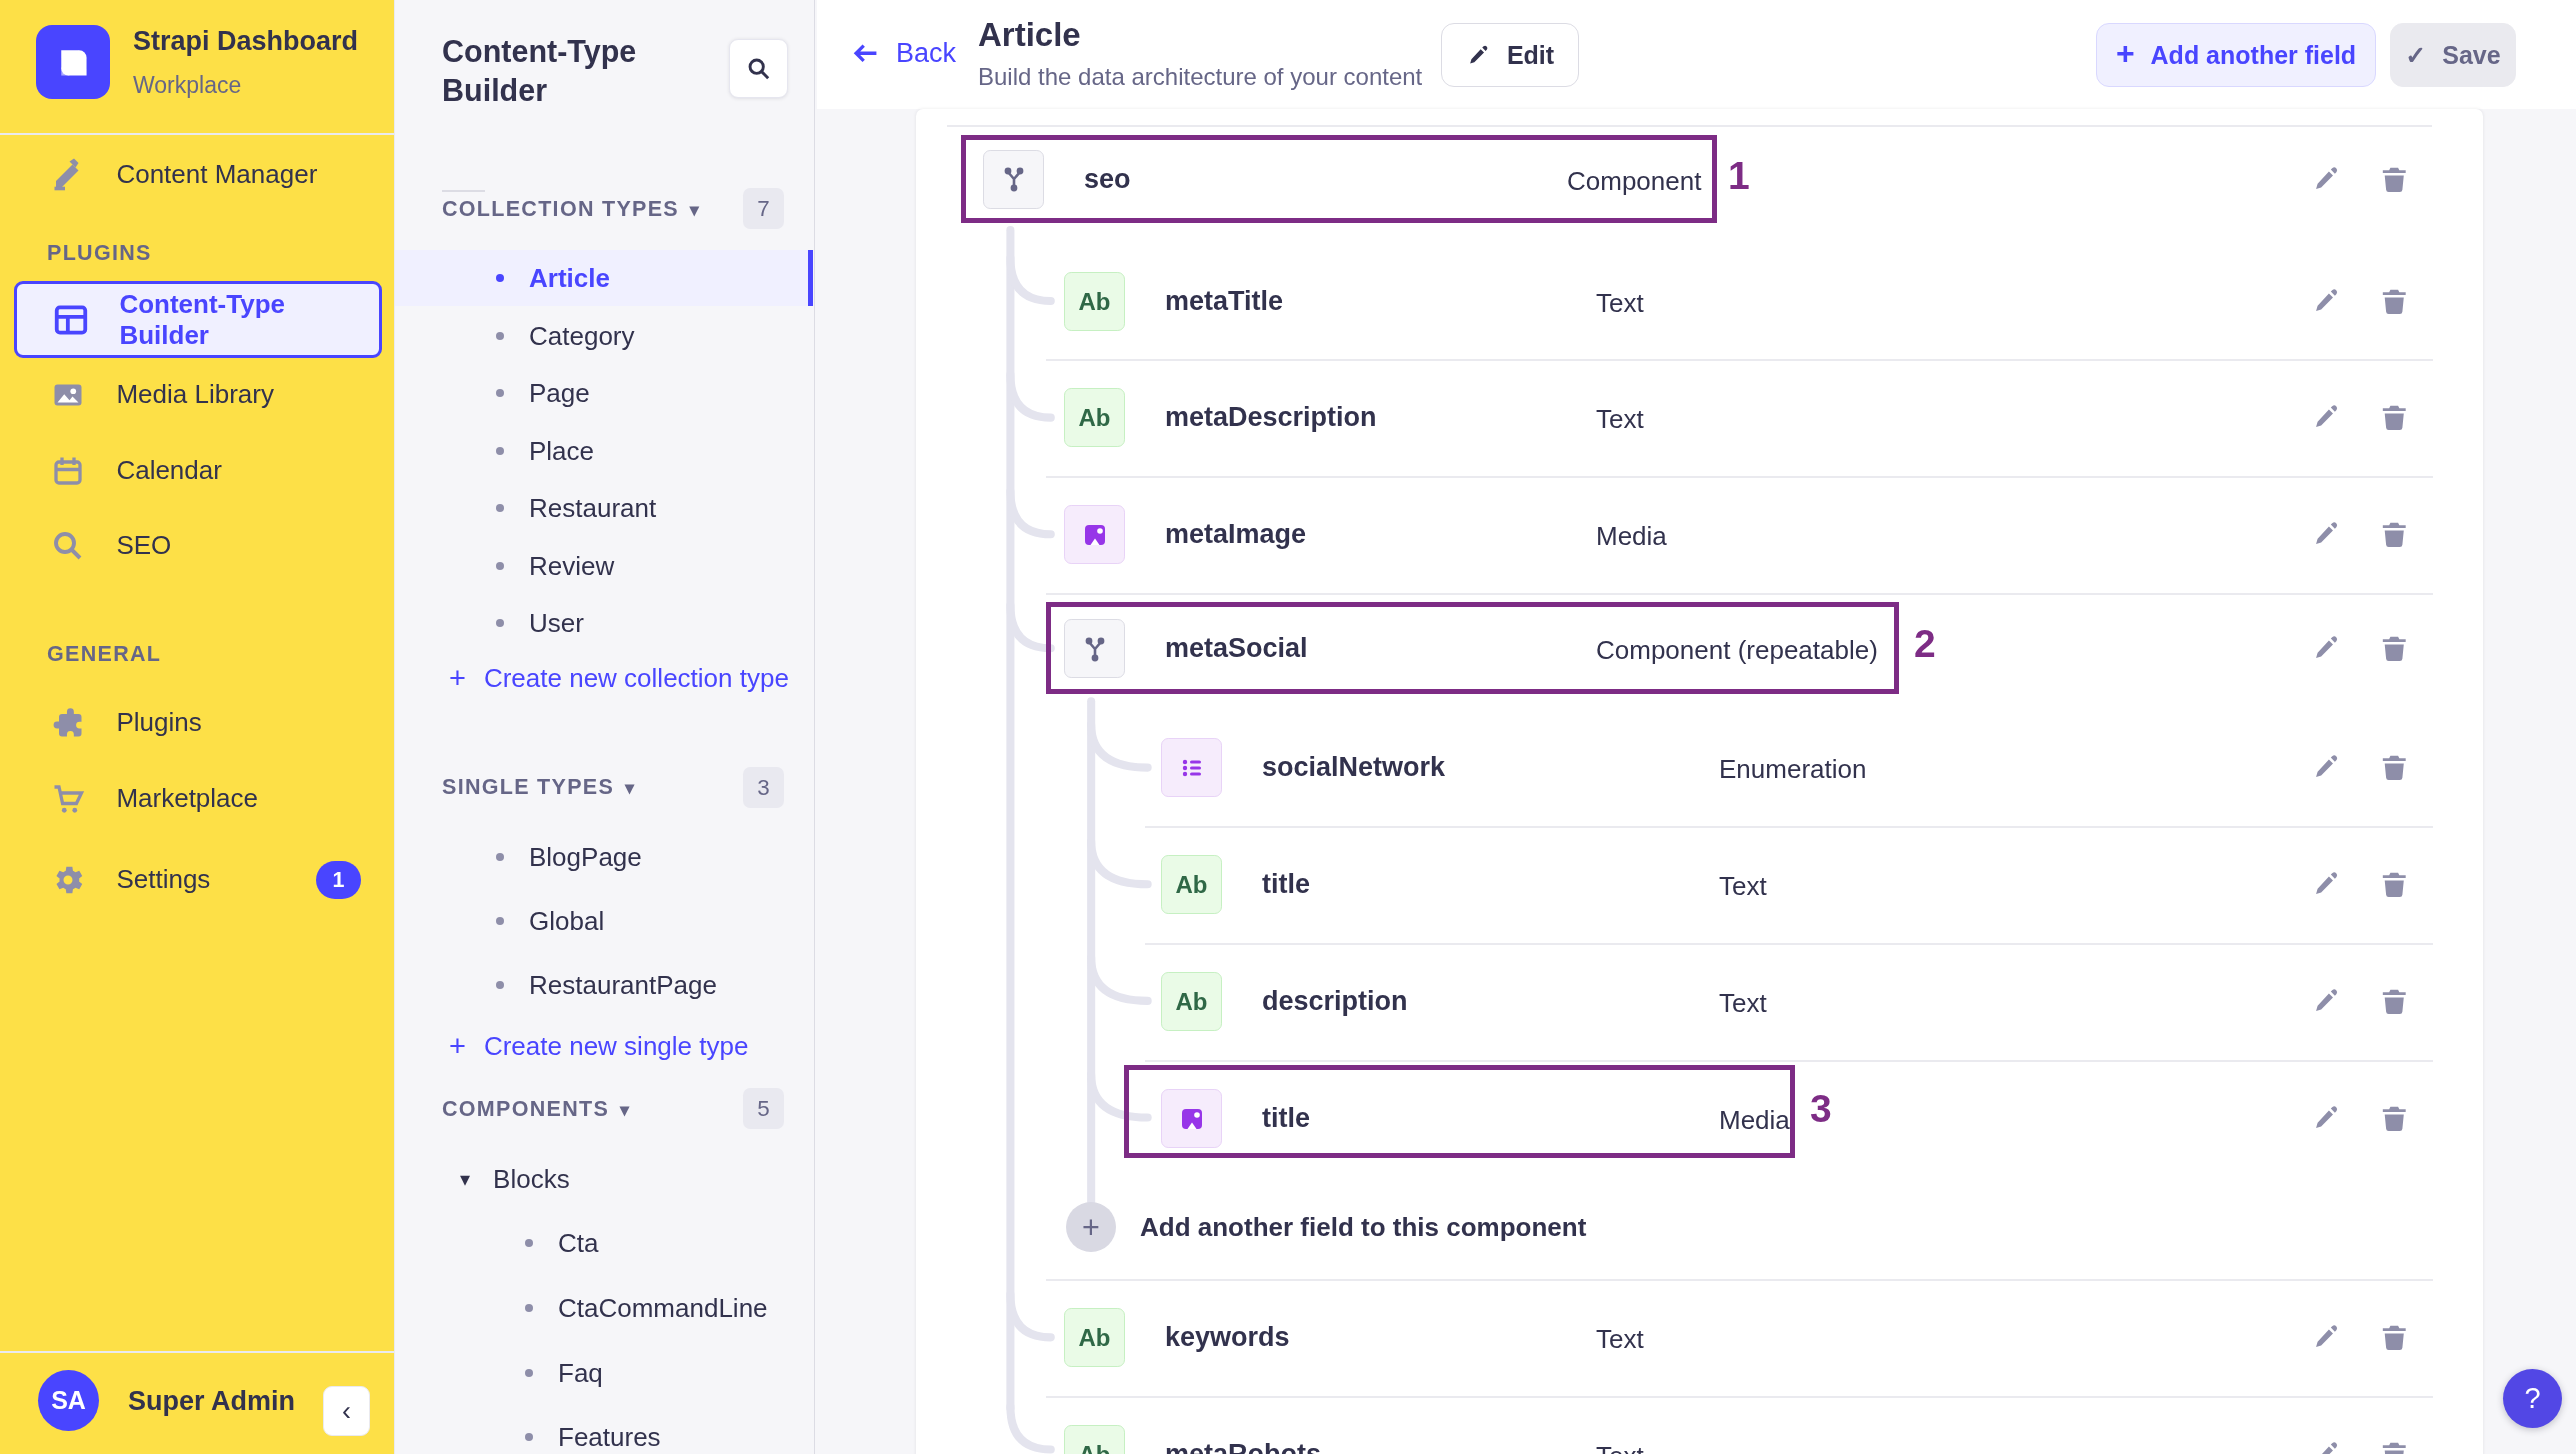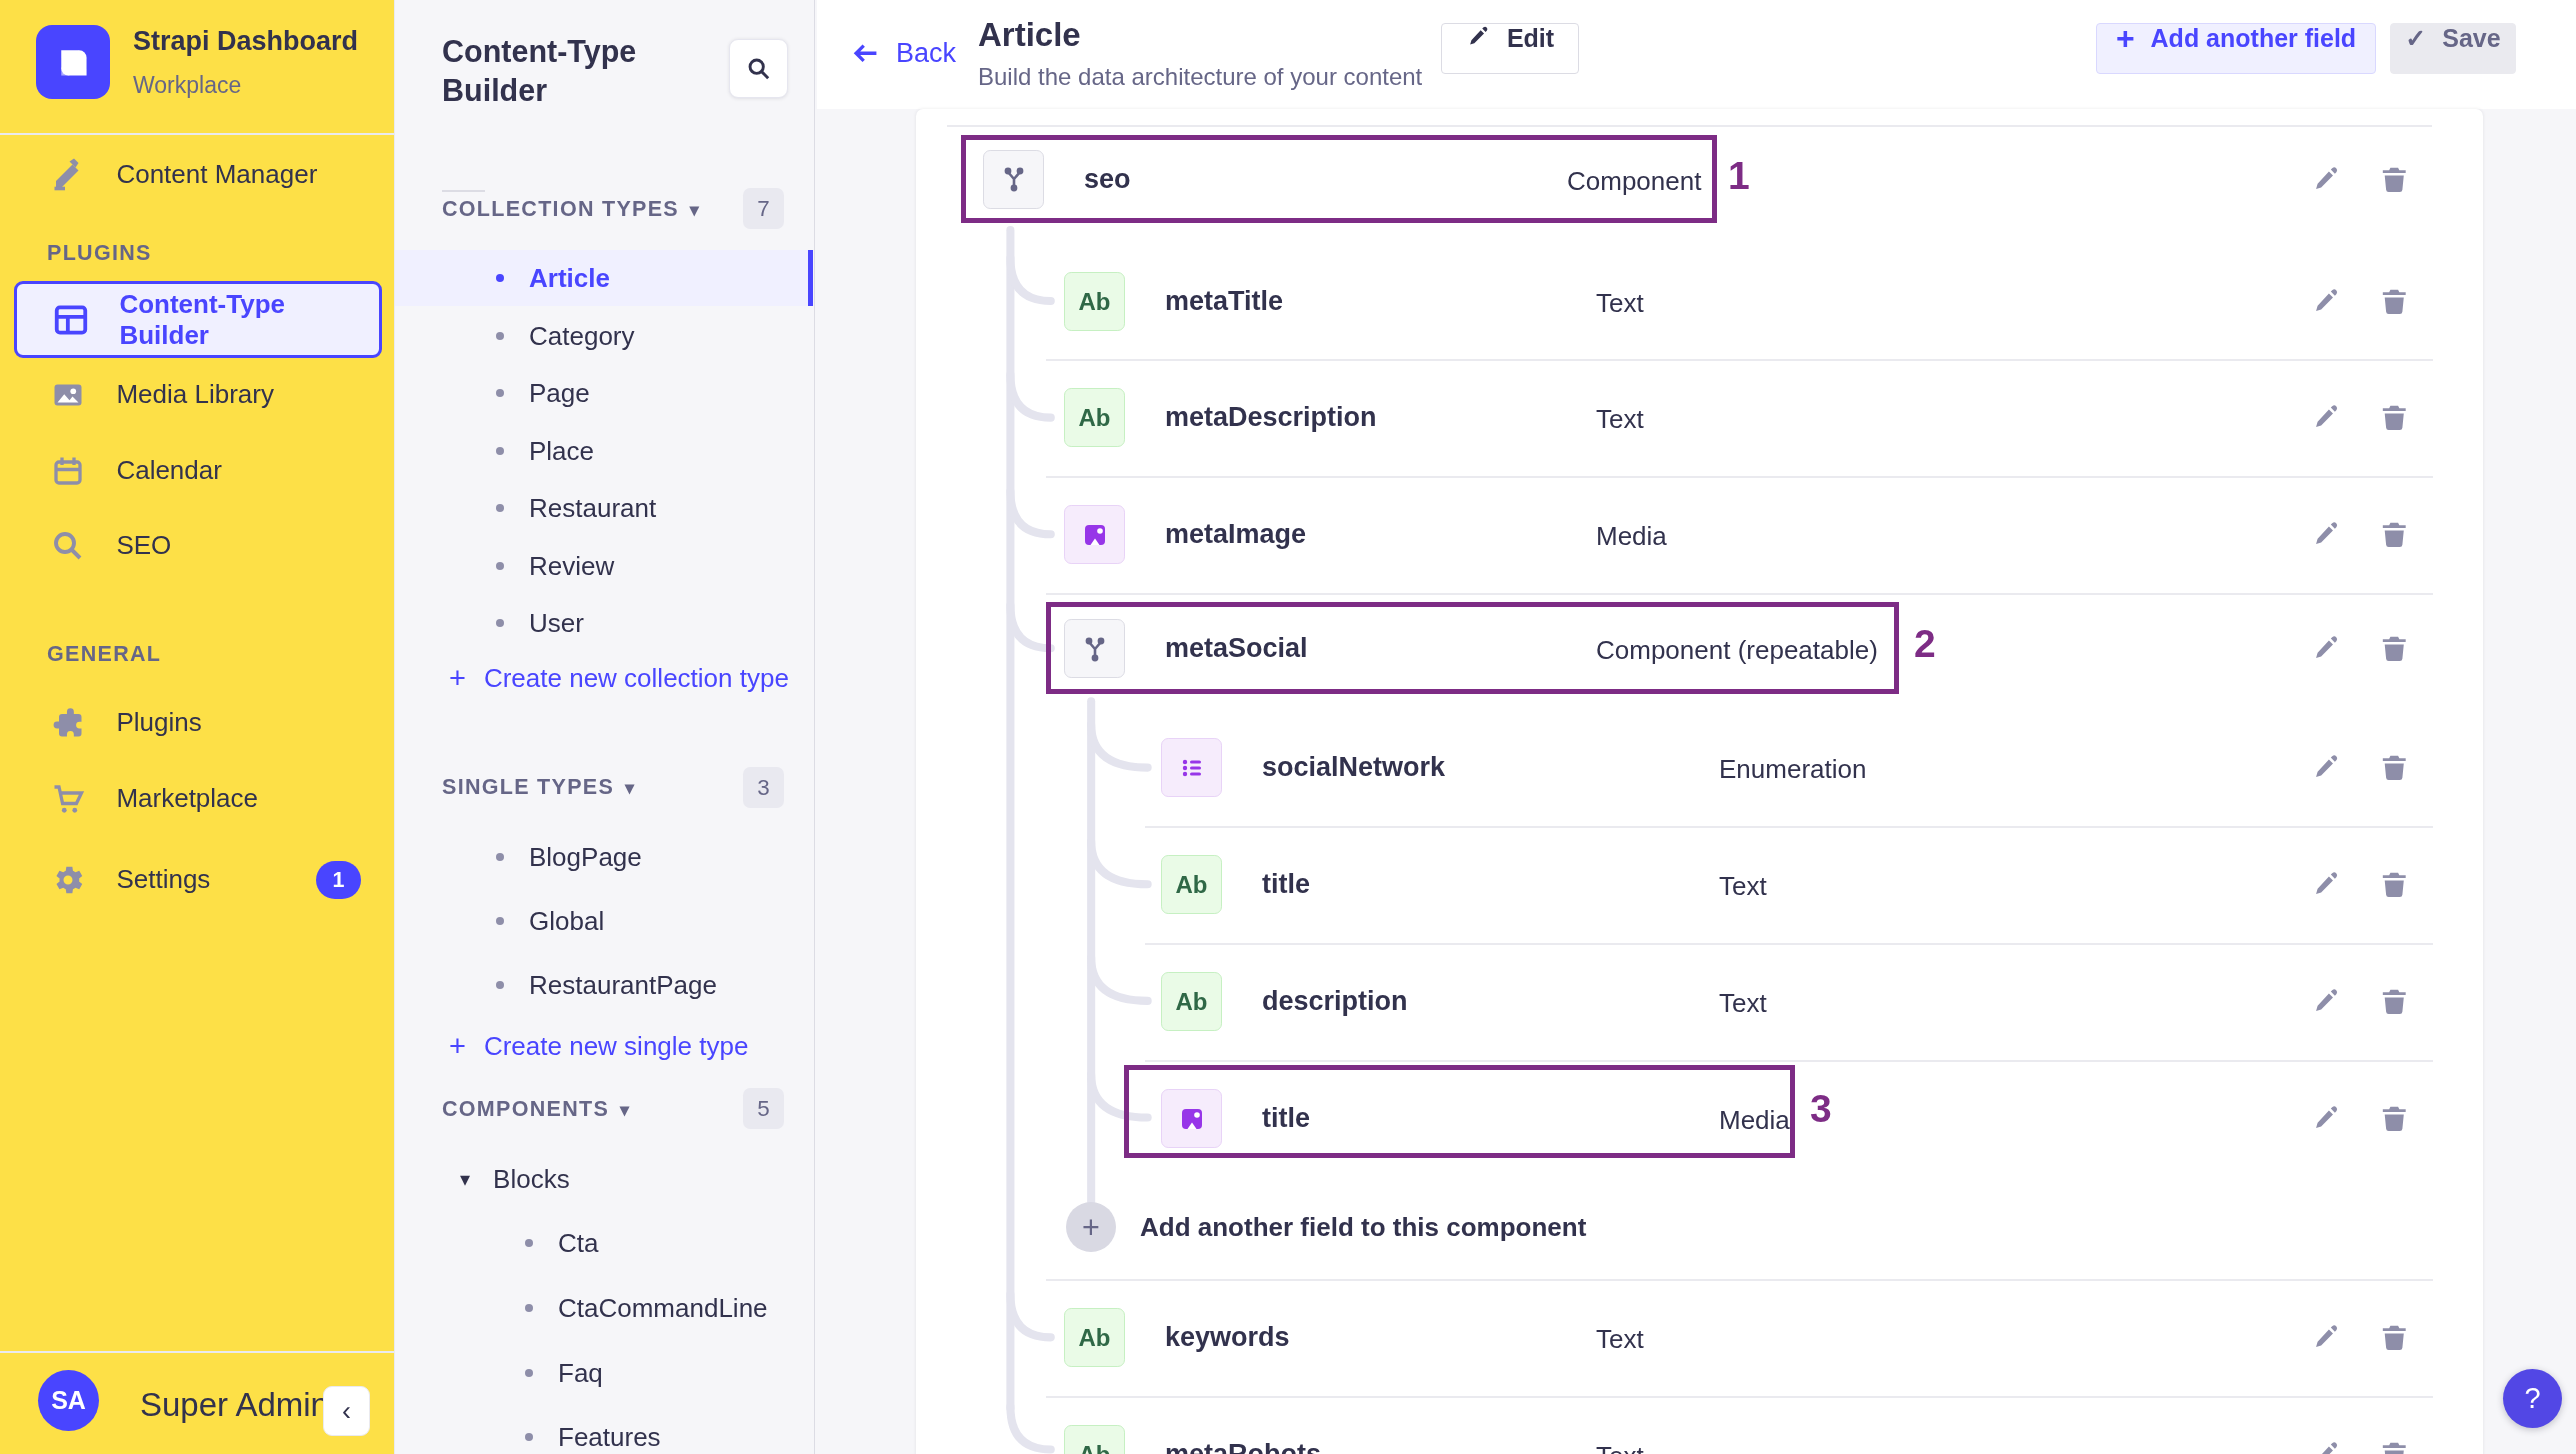--- a/index.html
+++ b/index.html
@@ -18,21 +18,21 @@
               gap:29px; padding-left:34px; border-radius:9px; font-size:26px; color:#32324d; cursor:pointer; }
   .nav-item .ico { width:39px; height:39px; flex:0 0 39px; display:flex; align-items:center; justify-content:center; }
   .nav-item.active { background:#f0f0ff; border:3.6px solid #4945ff; color:#4945ff; font-weight:bold; }
   .nav-sec { position:absolute; left:47px; font-size:21.5px; font-weight:bold; letter-spacing:1.3px; color:#666687; }
   .nav-badge { position:absolute; left:316px; width:45px; height:38px; border-radius:20px; background:#4945ff;
                color:#fff; font-size:21.5px; font-weight:bold; display:flex; align-items:center; justify-content:center; }
   .nav1-bottom-div { position:absolute; left:0; top:1351px; width:100%; height:1.8px; background:#eaeaef; }
   .avatar { position:absolute; left:38px; top:1370px; width:61px; height:61px; border-radius:50%;
             background:#4945ff; color:#fff; font-size:25px; font-weight:bold;
             display:flex; align-items:center; justify-content:center; }
-  .user-name { position:absolute; left:140px; top:1386px; font-size:33px; color:#32324d; }
+  .user-name { position:absolute; left:128px; top:1386px; font-size:27px; color:#32324d;font-weight:bold; }
   .collapse-btn { position:absolute; left:323px; top:1386px; width:47px; height:50px; border-radius:9px;
                   background:#fff; border:1.8px solid #eaeaef; display:flex; align-items:center; justify-content:center;
                   font-size:27px; color:#32324d; cursor:pointer; }
 
   
   .nav2 { position:absolute; left:395px; top:0; width:420px; height:1454px; background:#f6f6f9;
           border-right:1.8px solid #dcdce4; }
   .nav2-title { position:absolute; left:47px; top:32px; font-size:30.5px; font-weight:bold; color:#32324d; line-height:39px; width:269px; }
   .search-btn { position:absolute; left:334px; top:39px; width:59px; height:59px; background:#fff;
                 border:0.9px solid #e6e6ef; border-radius:9px; box-shadow:0 0.9px 3.6px rgba(33,33,52,.1);
@@ -55,21 +55,21 @@
   .n2-group { position:absolute; left:0; width:418px; height:56px; display:flex; align-items:center;
               font-size:26px; color:#32324d; cursor:pointer; }
   .n2-group .caret { margin:0 23px 0 65px; font-size:20px; color:#32324d; }
 
   
   .main-header { position:absolute; left:817px; top:0; width:1759px; height:109px; background:#fff; }
   .back-link { position:absolute; left:851px; top:38px; display:flex; align-items:center; gap:14.4px;
                color:#4945ff; font-size:27px; cursor:pointer; }
   .page-title { position:absolute; left:978px; top:16px; font-size:33px; font-weight:bold; color:#32324d; }
   .page-sub   { position:absolute; left:978px; top:63px; font-size:24px; color:#666687; }
-  .btn { position:absolute; top:23px; height:51px; border-radius:4px; display:flex; align-items:flex-start;
+  .btn { position:absolute; top:23px; height:64px; border-radius:13px; display:flex; align-items:center;
          justify-content:center; gap:16px; font-size:25px; font-weight:bold; cursor:pointer; }
   .btn-edit { left:1441px; width:138px; background:#fff; border:1.8px solid #dcdce4; color:#32324d; }
   .btn-add  { left:2096px; width:280px; background:#f0f0ff; border:1.8px solid #d9d8ff; color:#4945ff; }
   .btn-add .plus { font-size:32px; font-weight:bold; margin-top:-3.6px; }
   .btn-save { left:2390px; width:126px; background:#eaeaef; border:1.8px solid #eaeaef; color:#666687; }
   .btn-save .check { font-size:25px; }
 
   .card { position:absolute; left:916px; top:109px; width:1567px; height:1345px; background:#fff;
           border-radius:7.2px 7.2px 0 0; box-shadow:0 0.9px 3.6px rgba(33,33,52,.1); }
   .divider { position:absolute; height:1.8px; background:#eaeaef; }

